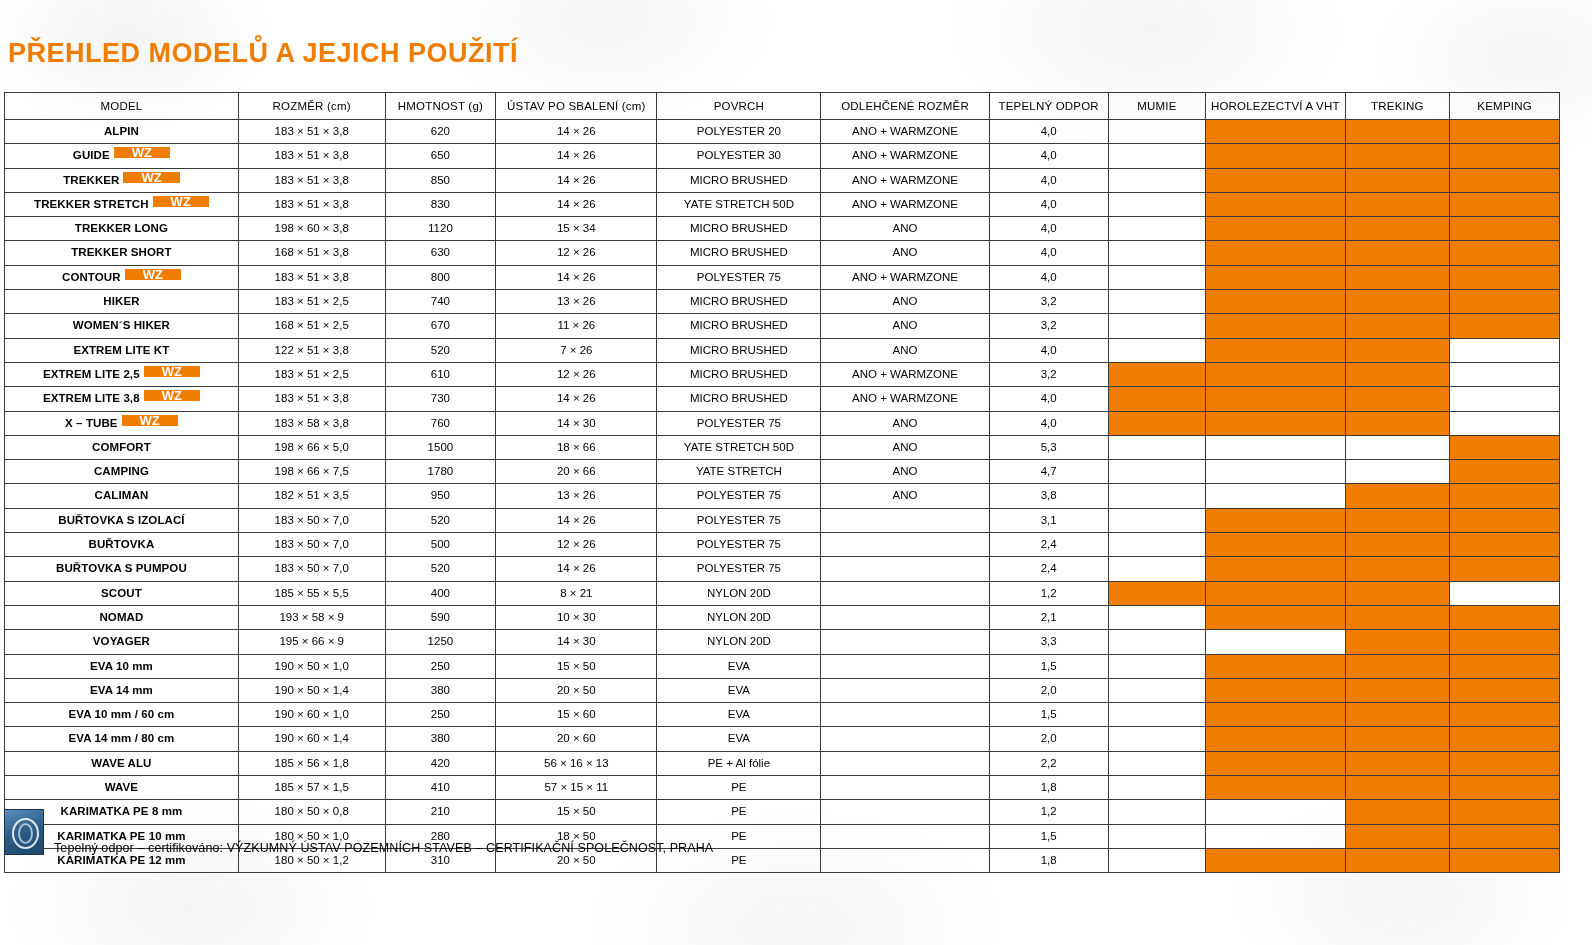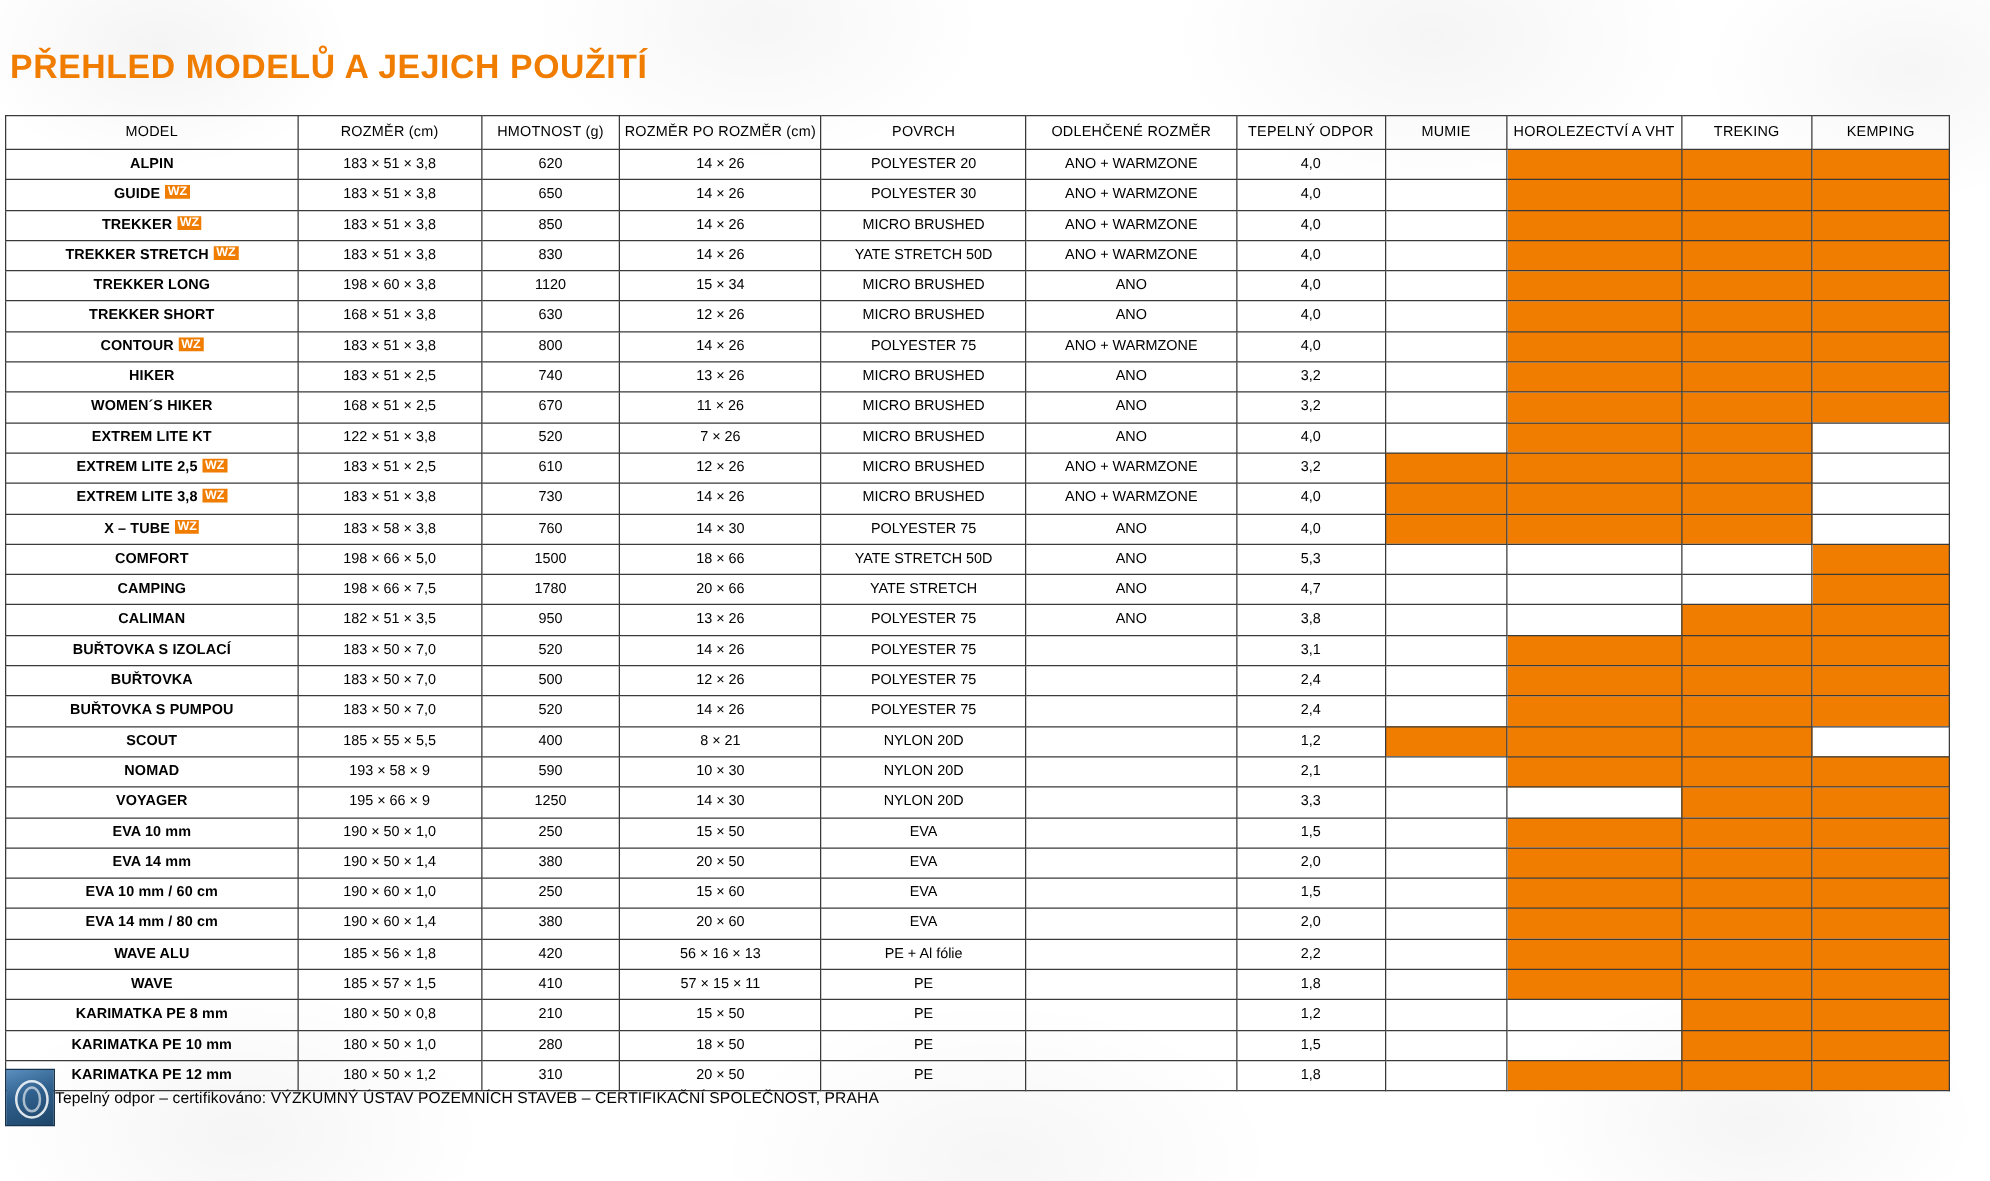--- a/index.html
+++ b/index.html
@@ -93,42 +93,43 @@
   th.model-head {
     text-align: center;
     padding-left: 0;
     font-weight: normal;
   }
 
   .wz-badge {
     display: inline-block;
     background: #F07D00;
     color: #ffffff;
-    font-size: 10px;
+    font-size: 13px;
     font-weight: bold;
     line-height: 9px;
-    padding: 1px 2px;
+    padding: 1px 18px;
     margin-left: 4px;
     vertical-align: 2px;
     letter-spacing: 0;
   }
 
   td.mark {
     background: #F07D00;
   }
   td.blank {
     background: transparent;
   }
 
   .footer {
     position: absolute;
     left: 4px;
-    top: 855px;
+    top: 809px;
     display: flex;
-    align-items: center;
+    align-items: flex-end;
+    gap: 10px;
   }
   .footer-logo {
     width: 38px;
     height: 44px;
     background: linear-gradient(160deg, #5b8fbf 0%, #2f5f8c 45%, #1d4568 100%);
     border: 1px solid #17334d;
     position: relative;
     overflow: hidden;
     flex: none;
   }
@@ -193,21 +194,21 @@
         <col class="c-mumie">
       <col class="c-horo">
         <col class="c-trek">
         <col class="c-kemp">
     </colgroup>
     <thead>
       <tr>
         <th class="model-head">MODEL</th>
         <th>ROZMĚR (cm)</th>
         <th>HMOTNOST (g)</th>
-        <th>ROZMĚR PO ROZMĚR (cm)</th>
+        <th>ÚSTAV PO SBALENÍ (cm)</th>
         <th>POVRCH</th>
         <th>ODLEHČENÉ ROZMĚR</th>
         <th>TEPELNÝ ODPOR</th>
         <th>MUMIE</th>
         <th>HOROLEZECTVÍ A VHT</th>
         <th>TREKING</th>
         <th>KEMPING</th>
       </tr>
     </thead>
     <tbody id="tbody">

